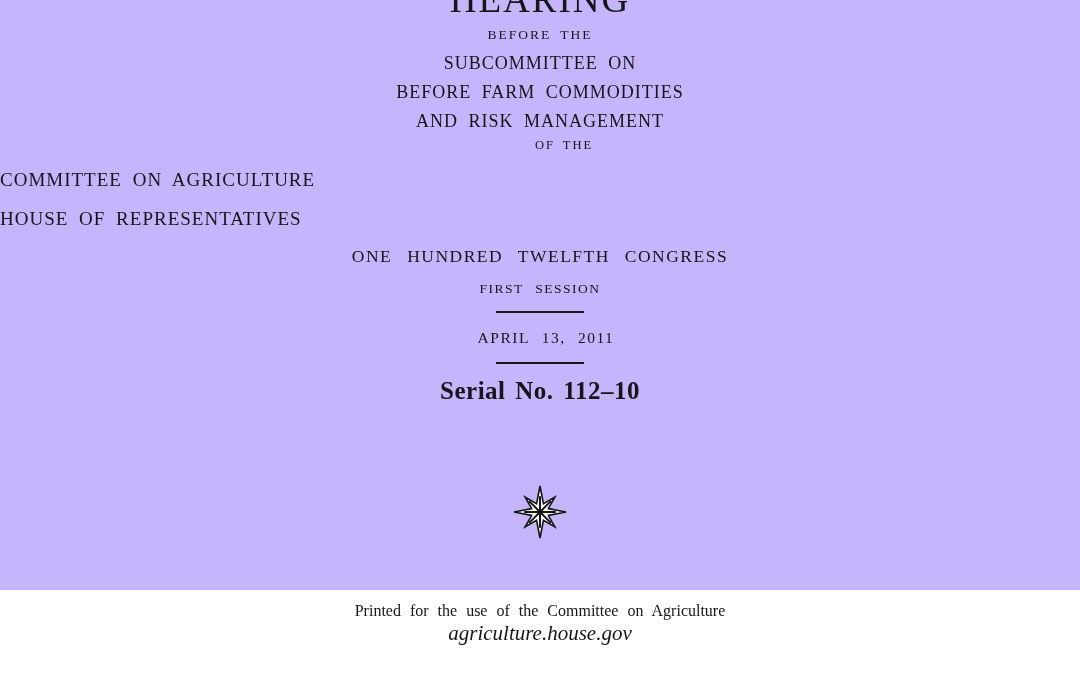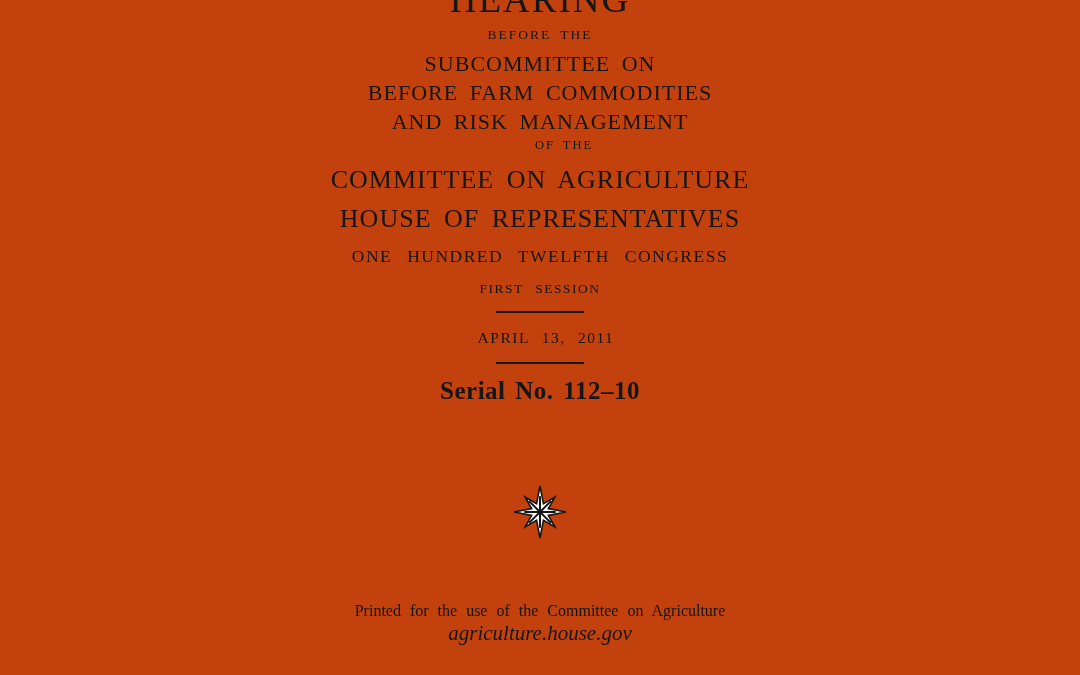--- a/index.html
+++ b/index.html
@@ -5,22 +5,22 @@
   * { margin: 0; padding: 0; box-sizing: border-box; }
   html, body {
     width: 1080px; height: 675px;
     background: #ffffff;
     overflow: hidden;
     font-family: "Liberation Serif", "DejaVu Serif", serif;
     color: #161616;
   }
   .page {
     position: relative;
-    width: 1080px; height: 675px;
-    background: #c2410c;
+    width: 1080px; height: 590px;
+    background: #c4b5fd;
   }
   .line {
     position: absolute;
     left: 0; right: 0;
     text-align: center;
     white-space: nowrap;
     line-height: 1.15;
   }
   .doc-title {
     top: -19px;
@@ -31,37 +31,37 @@
   .before-the {
     top: 27px;
     font-size: 13.5px;
     letter-spacing: 2px;
     word-spacing: 4px;
   }
   .subcommittee {
     position: absolute;
     top: 49px; left: 0; right: 0;
     text-align: center;
-    font-size: 22px;
+    font-size: 18px;
     letter-spacing: 1px;
     word-spacing: 5px;
     line-height: 29px;
   }
   .of-the {
     top: 138px;
     font-size: 12.5px;
     letter-spacing: 2px;
     word-spacing: 3px;
     padding-left: 48px;
   }
   .committee-block {
     position: absolute;
     top: 160px; left: 0; right: 0;
-    text-align: center;
-    font-size: 26px;
+    text-align: left;
+    font-size: 19px;
     letter-spacing: 1px;
     word-spacing: 5px;
     line-height: 39px;
   }
   .congress {
     top: 246px;
     font-size: 17.5px;
     letter-spacing: 1.5px;
     word-spacing: 9px;
   }

